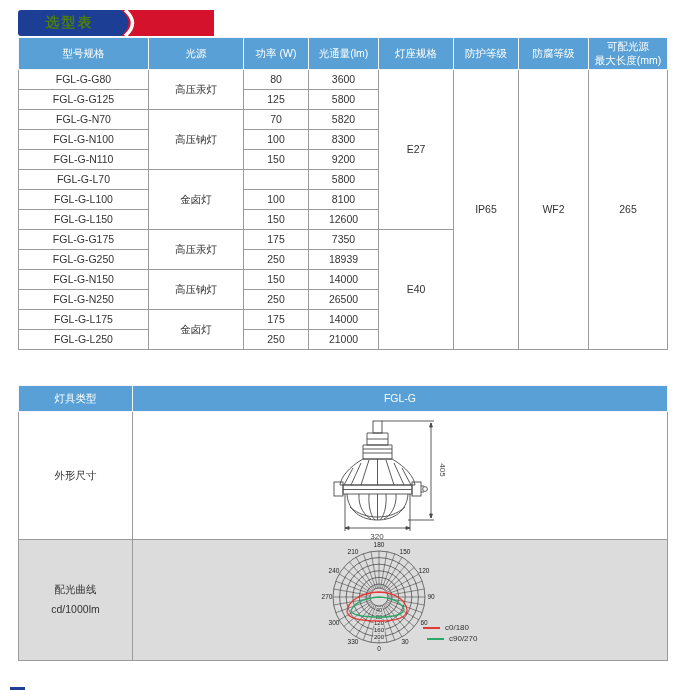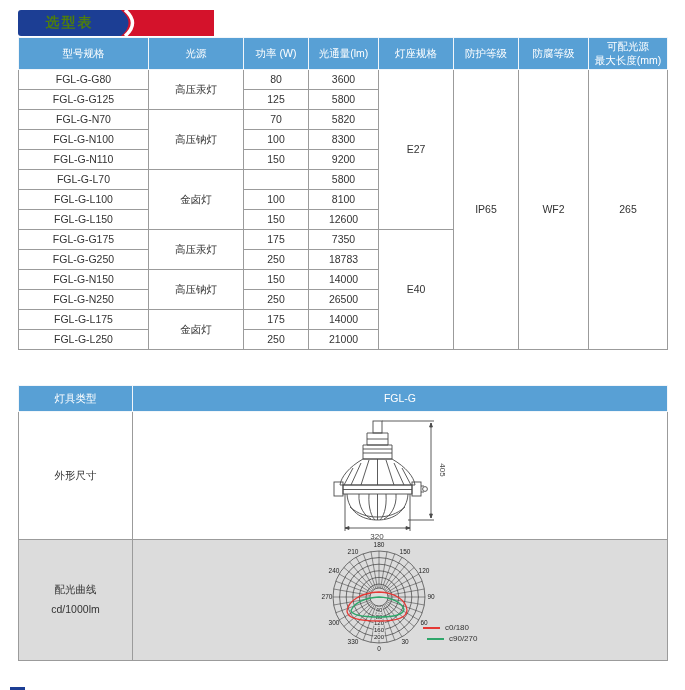--- a/index.html
+++ b/index.html
@@ -110,21 +110,21 @@
       <tr class="body-row">
         <td>FGL-G-G175</td>
         <td rowspan="2">高压汞灯</td>
         <td>175</td>
         <td>7350</td>
         <td rowspan="6">E40</td>
       </tr>
       <tr class="body-row">
         <td>FGL-G-G250</td>
         <td>250</td>
-        <td>18783</td>
+        <td>18939</td>
       </tr>
       <tr class="body-row">
         <td>FGL-G-N150</td>
         <td rowspan="2">高压钠灯</td>
         <td>150</td>
         <td>14000</td>
       </tr>
       <tr class="body-row">
         <td>FGL-G-N250</td>
         <td>250</td>

